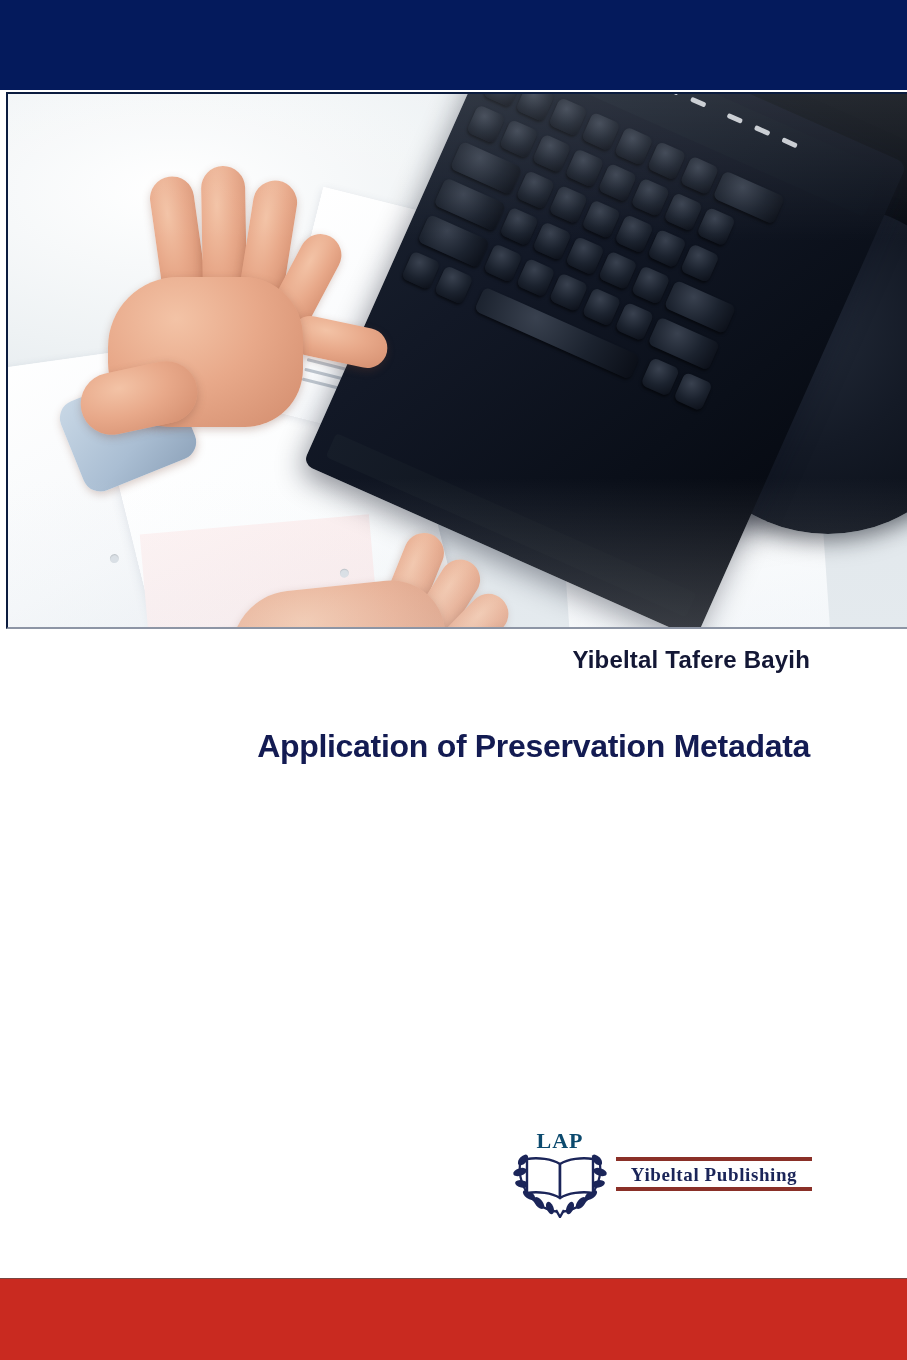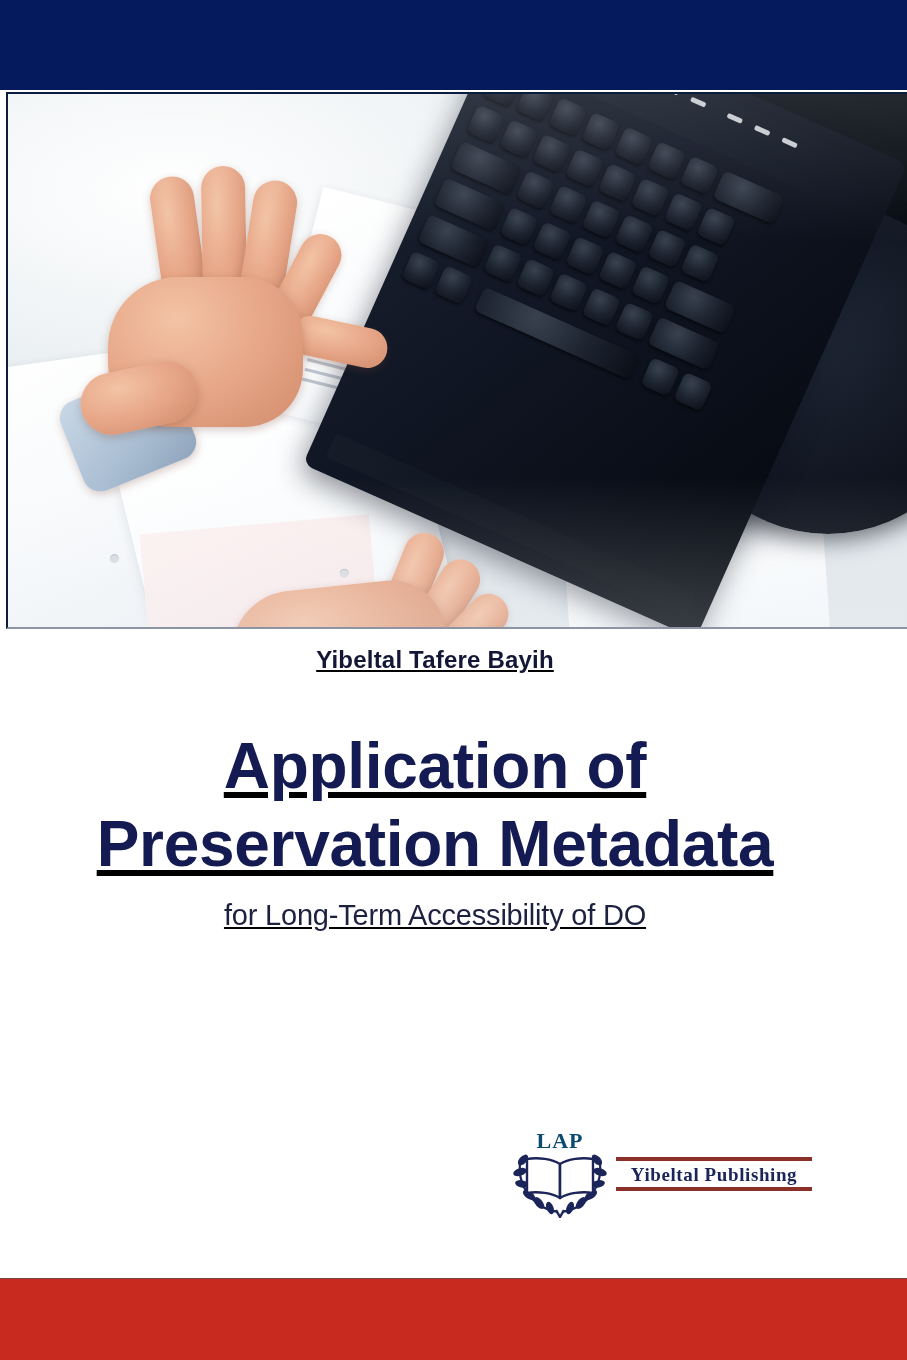--- a/index.html
+++ b/index.html
@@ -190,33 +190,32 @@
     position:absolute; inset:0;
     background:linear-gradient(180deg,rgba(255,255,255,.10) 0%, rgba(255,255,255,0) 28%, rgba(255,255,255,0) 72%, rgba(235,240,245,.22) 100%);
     pointer-events:none;
   }
 
   
   .text-col {
     position:absolute;
     left:60px; top:646px;
     width:750px;
-    text-align:center;
-    text-decoration:underline;
+    text-align:right;
   }
   .author {
     font-size:24px;
     font-weight:bold;
     color:#131735;
     letter-spacing:.2px;
     line-height:1.2;
   }
   .title {
     margin-top:52px;
-    font-size:64px;
+    font-size:32px;
     font-weight:bold;
     color:#131b52;
     line-height:1.22;
     letter-spacing:-.3px;
   }
   .subtitle {
     margin-top:14px;
     font-size:29px;
     font-weight:normal;
     color:#1d2140;
@@ -408,21 +407,20 @@
         <div class="skin hl-thumb"></div>
       </div>
 
       <div class="photo-soft"></div>
     </div>
   </div>
 
   <div class="text-col">
     <div class="author">Yibeltal Tafere Bayih</div>
     <div class="title">Application of Preservation Metadata</div>
-    <div class="subtitle">for Long-Term Accessibility of DO</div>
   </div>
 
   <div class="logo">
 
     <div class="logo-emblem">
       <svg viewBox="0 0 96 88" width="96" height="88" aria-hidden="true">
 
         <g fill="#1B2559">
           <ellipse cx="11" cy="30" rx="6.5" ry="3.6" transform="rotate(-48 11 30)"></ellipse>
           <ellipse cx="8" cy="42" rx="7" ry="3.7" transform="rotate(-18 8 42)"></ellipse>

